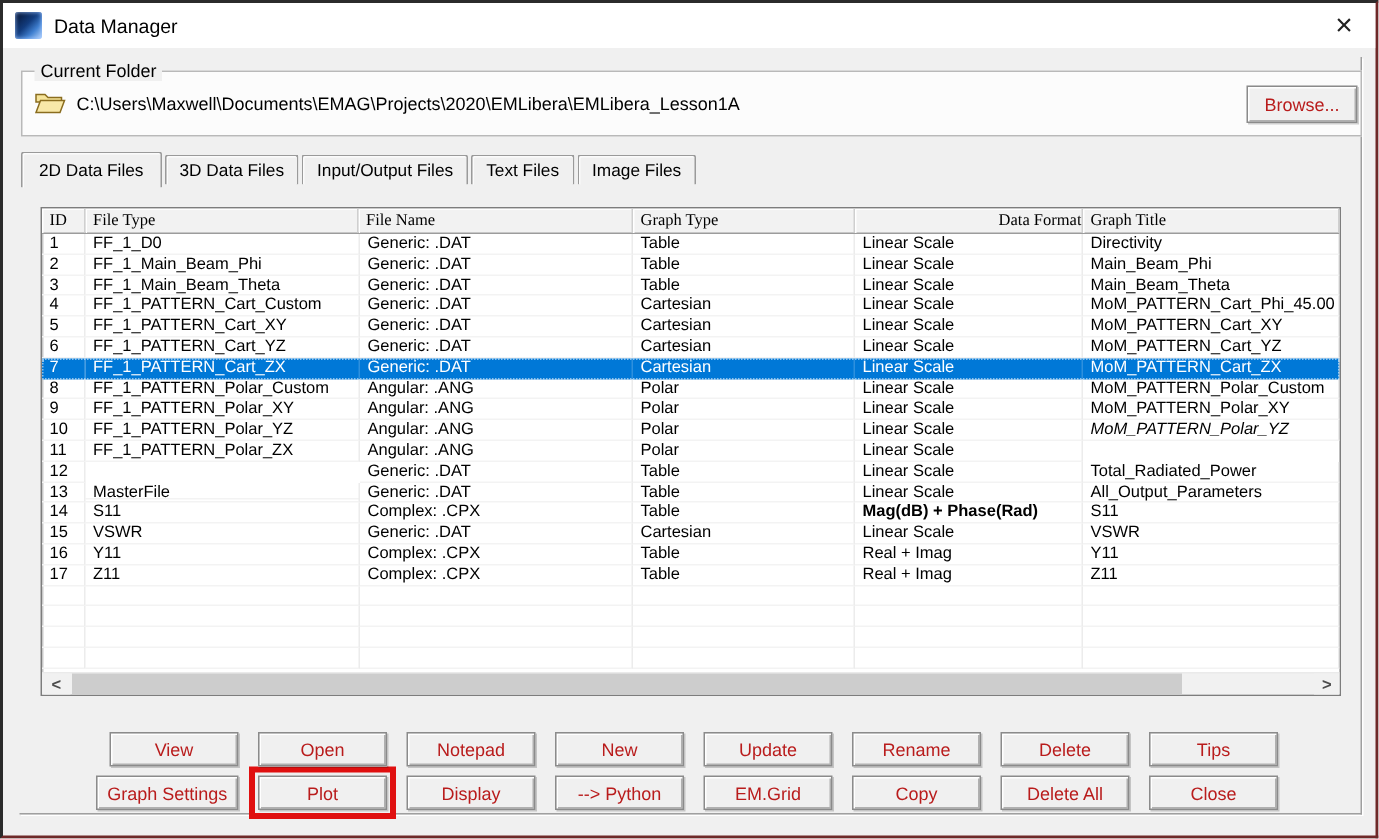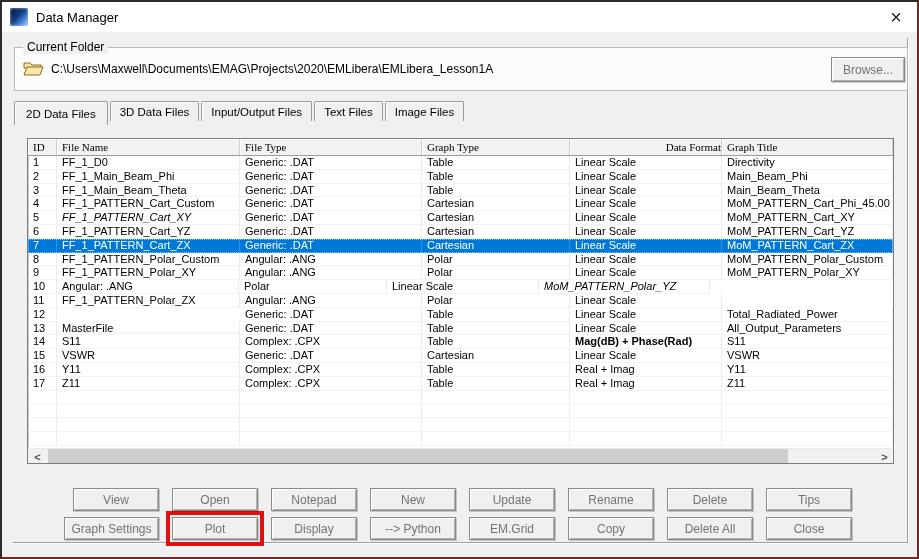--- a/index.html
+++ b/index.html
@@ -27,25 +27,25 @@
     border-right:1px solid #9f9f9f;border-bottom:1px solid #9f9f9f;
     box-shadow:1px 1px 0 rgba(255,255,255,.95);}
   
   .groupbox{position:absolute;left:12px;top:45px;width:894px;height:44px;background:#fcfcfc;
     border:1px solid #b9b9b9;}
   .groupbox-label{position:absolute;left:8px;top:-8px;background:var(--dlg);padding:0 4px;font-size:12px;}
   .folder-icon{position:absolute;left:8px;top:12px;width:21px;height:17px;}
   .folder-path{position:absolute;left:36px;top:0;height:100%;display:flex;align-items:center;font-size:12px;}
   .browse-btn{position:absolute;right:2px;top:9px;width:74px;height:25px;}
   
-  .btn{background:var(--dlg);border:1px solid #8b8b8b;font-family:inherit;font-size:12px;color:#737373;
+  .btn{background:var(--dlg);border:1px solid #8b8b8b;font-family:inherit;font-size:12px;color:#b91c1c;
     box-shadow:inset 1px 1px 0 #ffffff,inset -1px -1px 0 #b0b0b0,1px 1px 0 rgba(0,0,0,.18);
     display:flex;align-items:center;justify-content:center;padding:0;}
   
-  .tabs{position:absolute;left:12px;top:99px;height:24px;display:flex;align-items:flex-start;}
+  .tabs{position:absolute;left:12px;top:99px;height:24px;display:flex;align-items:center;}
   .tab{height:20px;background:var(--dlg);border:1px solid #9a9a9a;border-bottom:none;
     border-radius:2px 2px 0 0;margin-right:2px;padding:0 9px;display:flex;align-items:center;
     font-size:11.5px;box-shadow:inset 1px 1px 0 #fbfbfb;}
   .tab.active{height:24px;z-index:2;padding:0 11px;}
   
   .listview{position:absolute;left:25px;top:136px;width:867px;height:326px;background:#ffffff;
     border:1px solid #7d7d7d;box-shadow:inset 1px 1px 0 #c9c9c9;overflow:hidden;}
   .lv-header{display:flex;height:17px;background:#f2f2f2;border-bottom:1px solid #9c9c9c;}
   .lv-hcell{font-size:11px;line-height:16px;padding-left:5px;white-space:nowrap;overflow:hidden;
     border-right:1px solid #cfcfcf;box-shadow:inset 1px 1px 0 #ffffff;flex:0 0 auto;font-family:Liberation Serif, serif;}
@@ -109,22 +109,22 @@
         <span>Text Files</span>
       </div>
       <div class="tab">
         <span>Image Files</span>
       </div>
     </div>
 
   <div class="listview">
     <div class="lv-header">
         <div class="lv-hcell" style="width: 29px;">ID</div>
+        <div class="lv-hcell" style="width: 182px;">File Type</div>
         <div class="lv-hcell" style="width: 183px;">File Name</div>
-        <div class="lv-hcell" style="width: 182px;">File Type</div>
         <div class="lv-hcell" style="width: 148px;">Graph Type</div>
         <div class="lv-hcell" style="width: 152px; text-align: right;">Data Format</div>
         <div class="lv-hcell" style="width: 171px;">Graph Title</div>
       </div>
     <div class="lv-body">
         <div class="lv-row">
           <div class="lv-cell" style="width: 29px;">1</div>
           <div class="lv-cell" style="width: 183px;">FF_1_D0</div>
           <div class="lv-cell" style="width: 182px;">Generic: .DAT</div>
           <div class="lv-cell" style="width: 148px;">Table</div>
@@ -150,21 +150,21 @@
         <div class="lv-row">
           <div class="lv-cell" style="width: 29px;">4</div>
           <div class="lv-cell" style="width: 183px;">FF_1_PATTERN_Cart_Custom</div>
           <div class="lv-cell" style="width: 182px;">Generic: .DAT</div>
           <div class="lv-cell" style="width: 148px;">Cartesian</div>
           <div class="lv-cell" style="width: 152px;">Linear Scale</div>
           <div class="lv-cell" style="width: 171px;">MoM_PATTERN_Cart_Phi_45.00</div>
         </div>
         <div class="lv-row">
           <div class="lv-cell" style="width: 29px;">5</div>
-          <div class="lv-cell" style="width: 183px; font-style: italic;">FF_1_PATTERN_Cart_XY</div>
+          <div class="lv-cell" style="width: 183px;">FF_1_PATTERN_Cart_XY</div>
           <div class="lv-cell" style="width: 182px;">Generic: .DAT</div>
           <div class="lv-cell" style="width: 148px;">Cartesian</div>
           <div class="lv-cell" style="width: 152px;">Linear Scale</div>
           <div class="lv-cell" style="width: 171px;">MoM_PATTERN_Cart_XY</div>
         </div>
         <div class="lv-row">
           <div class="lv-cell" style="width: 29px;">6</div>
           <div class="lv-cell" style="width: 183px;">FF_1_PATTERN_Cart_YZ</div>
           <div class="lv-cell" style="width: 182px;">Generic: .DAT</div>
           <div class="lv-cell" style="width: 148px;">Cartesian</div>
@@ -190,20 +190,21 @@
         <div class="lv-row">
           <div class="lv-cell" style="width: 29px;">9</div>
           <div class="lv-cell" style="width: 183px;">FF_1_PATTERN_Polar_XY</div>
           <div class="lv-cell" style="width: 182px;">Angular: .ANG</div>
           <div class="lv-cell" style="width: 148px;">Polar</div>
           <div class="lv-cell" style="width: 152px;">Linear Scale</div>
           <div class="lv-cell" style="width: 171px;">MoM_PATTERN_Polar_XY</div>
         </div>
         <div class="lv-row">
           <div class="lv-cell" style="width: 29px;">10</div>
+          <div class="lv-cell" style="width: 183px;">FF_1_PATTERN_Polar_YZ</div>
           <div class="lv-cell" style="width: 182px;">Angular: .ANG</div>
           <div class="lv-cell" style="width: 148px;">Polar</div>
           <div class="lv-cell" style="width: 152px;">Linear Scale</div>
           <div class="lv-cell" style="width: 171px; font-style: italic;">MoM_PATTERN_Polar_YZ</div>
         </div>
         <div class="lv-row">
           <div class="lv-cell" style="width: 29px;">11</div>
           <div class="lv-cell" style="width: 183px;">FF_1_PATTERN_Polar_ZX</div>
           <div class="lv-cell" style="width: 182px;">Angular: .ANG</div>
           <div class="lv-cell" style="width: 148px;">Polar</div>

